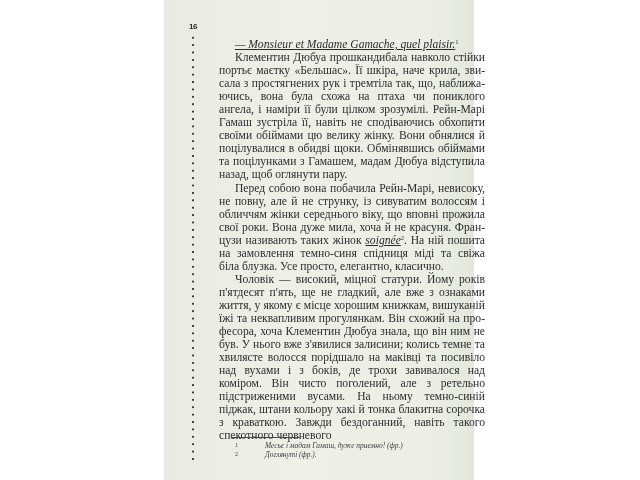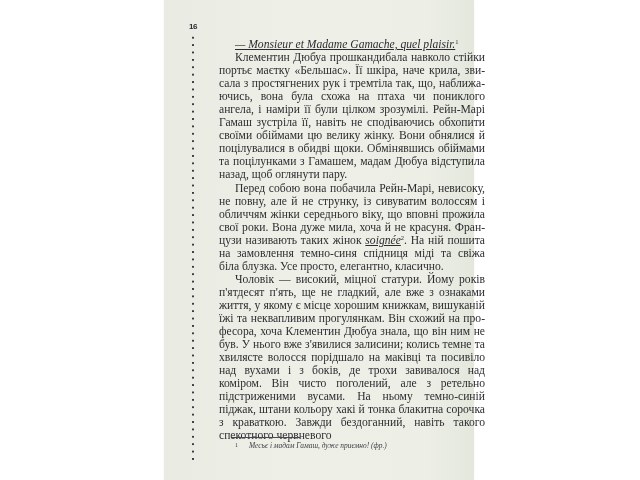--- a/index.html
+++ b/index.html
@@ -81,21 +81,21 @@
     .footnotes {
       position: absolute;
       left: 71px;
       top: 441px;
       width: 240px;
       font-family: "Liberation Serif", serif;
       font-size: 7.4px;
       line-height: 9px;
       color: #3a3a40;
     }
-    .footnote { display: flex; gap: 9px; }
+    .footnote { display: flex; gap: 25px; }
     .footnote .fn-num { width: 5px; font-size: 6px; }
     .footnote .fn-text { font-style: italic; }
   </style>
 </head>
 <body>
 
 <div class="stage">
   <div class="page">
 
     <div class="page-number">16</div>
@@ -107,16 +107,20 @@
       <p><span>Перед собою вона побачила Рейн-Марі, невисоку, не повну, але й не струнку, із сивуватим волоссям і обличчям жінки середнього віку, що вповні прожила свої роки. Вона дуже мила, хоча й не красуня. Фран­цузи називають таких жінок </span><span class="italic">soignée</span><sup>2</sup><span>. На ній пошита на замовлення темно-синя спідниця міді та свіжа біла блузка. Усе просто, елегантно, класично.</span></p>
       <p>Чоловік — високий, міцної статури. Йому років п'ятдесят п'ять, ще не гладкий, але вже з ознаками життя, у якому є місце хорошим книжкам, вишуканій їжі та неквапливим прогулянкам. Він схожий на про­фесора, хоча Клементин Дюбуа знала, що він ним не був. У нього вже з'явилися залисини; колись темне та хвилясте волосся порідшало на маківці та посивіло над вухами і з боків, де трохи завивалося над коміром. Він чисто поголений, але з ретельно підстриженими вусами. На ньому темно-синій піджак, штани кольо­ру хакі й тонка блакитна сорочка з краваткою. Завжди бездоганний, навіть такого спекотного червневого</p>
     </div>
 
     <div class="footnote-rule"></div>
     <div class="footnotes">
       <div class="footnote">
         <span class="fn-num">1</span>
         <span class="fn-text">Месьє і мадам Гамаш, дуже приємно! (фр.)</span>
       </div>
+      <div class="footnote">
+        <span class="fn-num">2</span>
+        <span class="fn-text">Доглянуті (фр.).</span>
+      </div>
     </div>
 
   </div>
 </div>
 
 </body></html>

